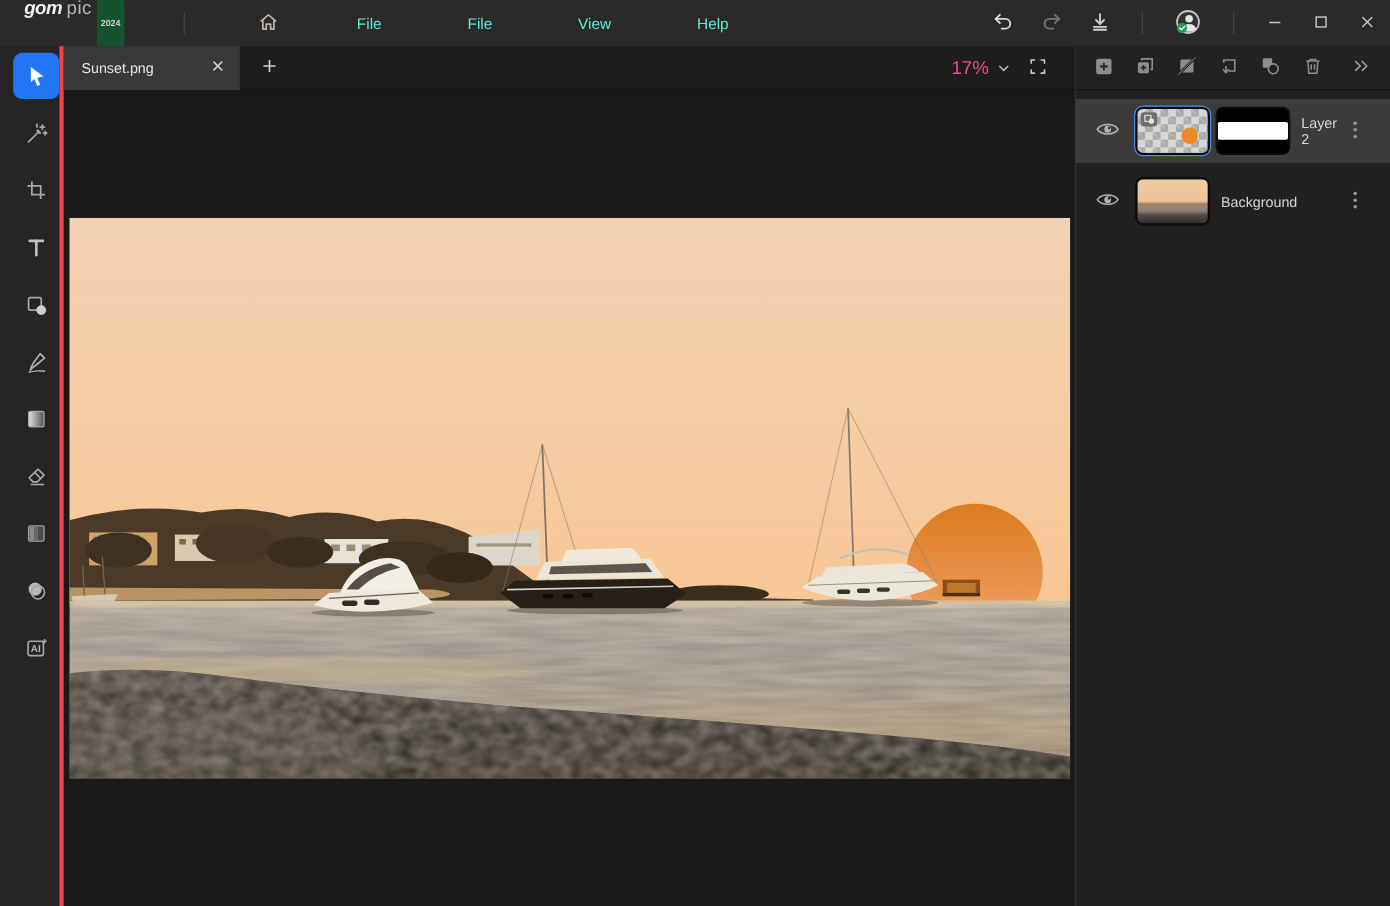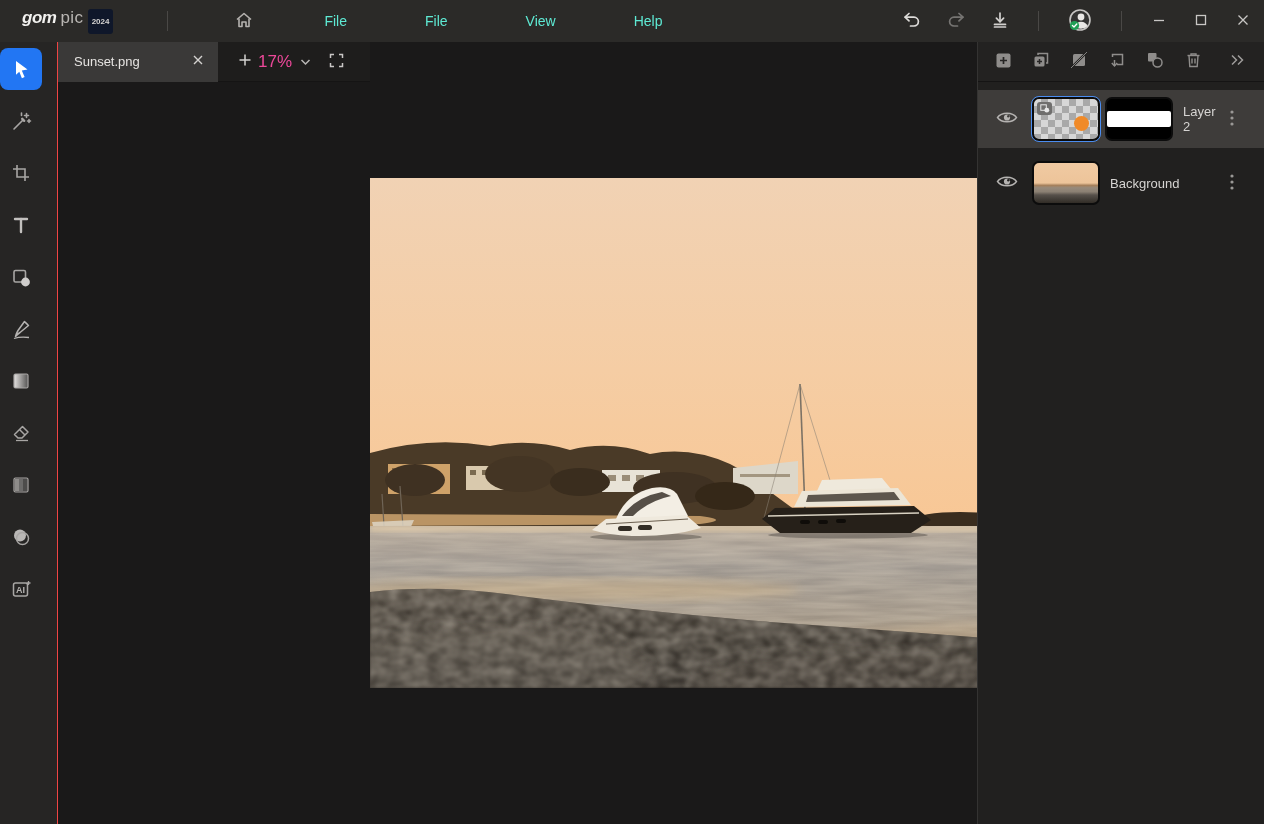--- a/index.html
+++ b/index.html
@@ -6,39 +6,39 @@
   html,body { width:1264px; height:824px; overflow:hidden; background:#1a1919;
     font-family:"Liberation Sans", sans-serif; -webkit-font-smoothing:antialiased; }
   .app { width:1264px; height:824px; display:flex; flex-direction:column; }
 
   
   .titlebar { height:42px; background:#2b2a28; display:flex; align-items:center; justify-content:space-between; flex:0 0 42px; }
   .tb-left { display:flex; align-items:center; height:100%;gap:38px; }
   .logo { display:flex; align-items:flex-start; margin-left:22px; cursor:default; }
   .logo .gom { font-style:italic; font-weight:800; font-size:17px; color:#f2f1ef; letter-spacing:-0.5px; }
   .logo .pic { font-weight:300; font-size:17px; color:#b9b6b3; margin-left:4px; letter-spacing:0.5px; }
-  .logo .badge { font-size:8px; background:#0f172a; color:#d6d4d2; border-radius:3px; padding:8px 4px; margin-left:4px; margin-top:1px; font-weight:700; }
+  .logo .badge { font-size:8px; background:#14532d; color:#d6d4d2; border-radius:3px; padding:18px 4px; margin-left:4px; margin-top:1px; font-weight:700; }
   .tb-divider { width:1px; height:20px; background:#4a4846; margin:0 16px; }
   .tb-btn { background:none; border:none; display:flex; align-items:center; justify-content:center; cursor:pointer; height:42px; padding:0 12px; }
   .menu-item { background:none; border:none; color:#5eead4; font-size:14px; padding:0 20px; height:42px; cursor:pointer; font-family:Liberation Sans, sans-serif; }
   .tb-right { display:flex; align-items:center; height:100%; }
   .winbtn { width:42px; height:42px; background:none; border:none; display:flex; align-items:center; justify-content:center; cursor:pointer; }
   .dim { opacity:0.42; }
 
   
   .main { display:flex; flex:1; min-height:0; }
 
   
-  .toolrail { width:58px; background:#262524; border-right:1px solid #ef4444; display:flex; flex-direction:column; align-items:flex-start; padding-top:6px; gap:10px; flex:0 0 58px; }
+  .toolrail { width:58px; background:#262524; border-right:4px solid #ef4444; display:flex; flex-direction:column; align-items:flex-end; padding-top:6px; gap:10px; flex:0 0 58px; }
   .tool { width:42px; height:42px; border:none; border-radius:8px; background:transparent; display:flex; align-items:center; justify-content:center; cursor:pointer; }
   .tool.active { background:#2276f3; }
   .tool svg { display:block; }
 
   
-  .center { flex:1; display:flex; flex-direction:row; min-width:0; }
+  .center { flex:1; display:flex; flex-direction:column; min-width:0; }
   .tabbar { height:40px; background:#1e1d1c; display:flex; align-items:center; flex:0 0 40px; border-bottom:1px solid #151414; }
   .tab { width:160px; height:40px; background:#3a3938; display:flex; align-items:center; padding:0 10px 0 16px; cursor:pointer; }
   .tab-label { color:#e6e4e2; font-size:13px; flex:1; white-space:nowrap; overflow:hidden; }
   .tab-close { background:none; border:none; cursor:pointer; padding:4px; display:flex; }
   .newtab { background:none; border:none; cursor:pointer; margin-left:14px; padding:6px; display:flex; }
   .tab-spacer { flex:1; }
   .zoomctl { display:flex; align-items:center; gap:8px; margin-right:14px; cursor:pointer; background:none; border:none; }
   .zoom-val { color:#ec4899; font-size:17px; }
   .fitbtn { background:none; border:none; cursor:pointer; margin-right:22px; display:flex; padding:4px; }
 

